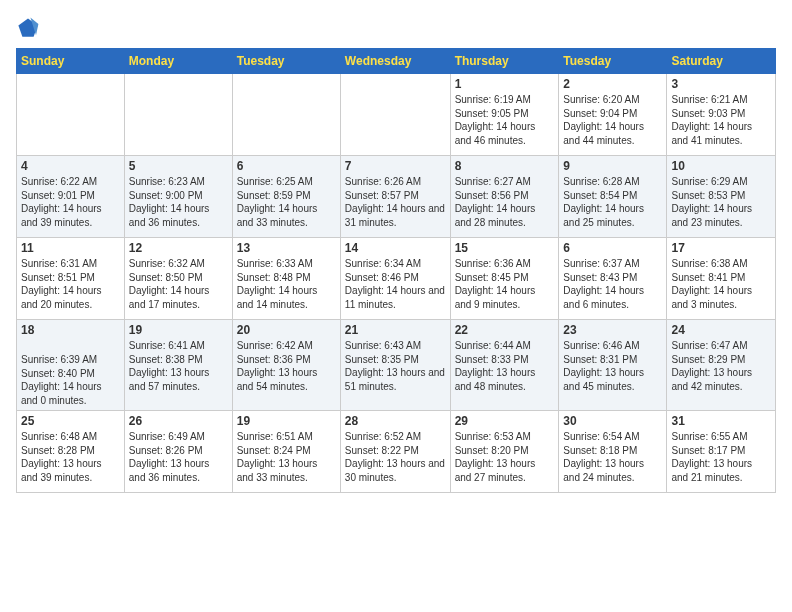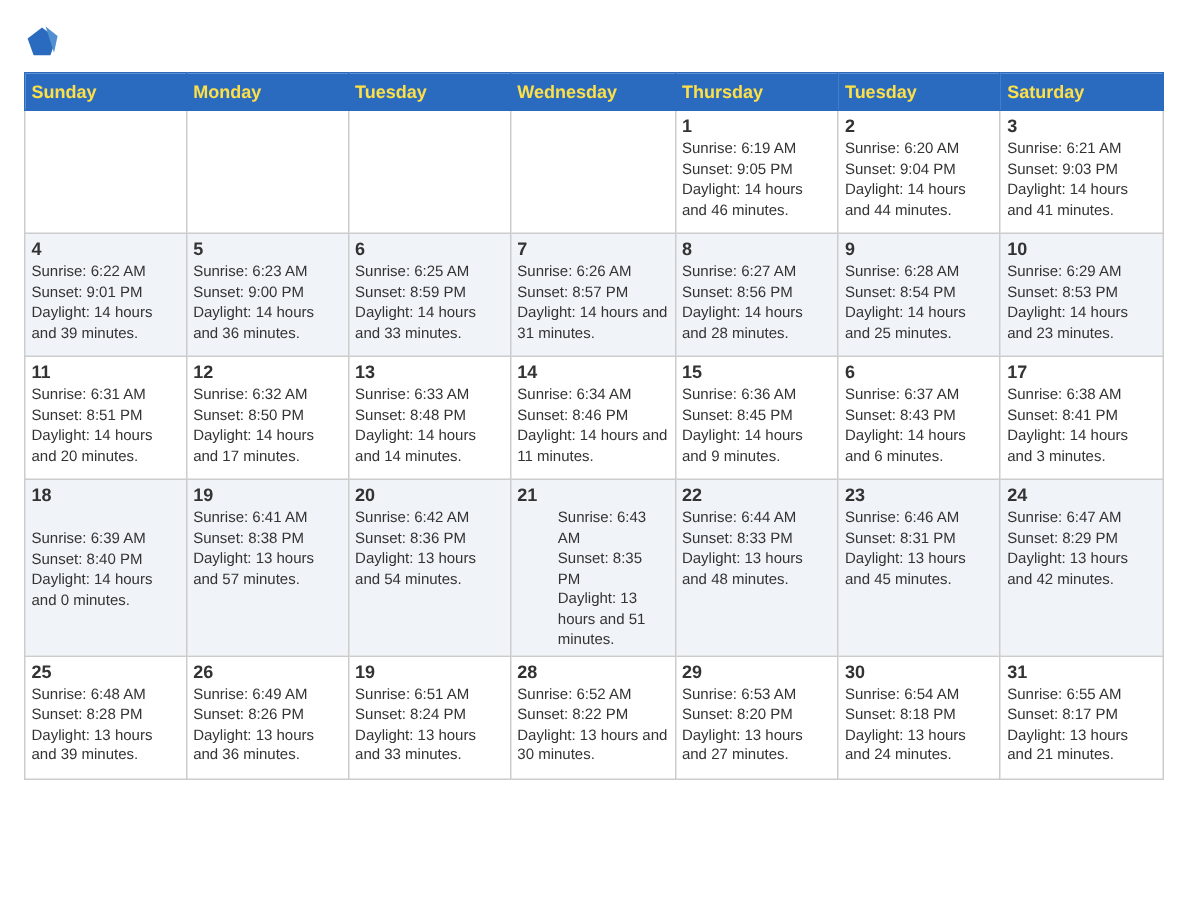--- a/index.html
+++ b/index.html
@@ -251,21 +251,21 @@
 Daylight: 13 hours and 57 minutes.</div>
           </td>
           <td>
             <div class="day-number">20</div>
             <div class="day-info" style="white-space: pre-line;">Sunrise: 6:42 AM
 Sunset: 8:36 PM
 Daylight: 13 hours and 54 minutes.</div>
           </td>
           <td>
             <div class="day-number">21</div>
-            <div class="day-info" style="white-space: pre-line; margin-left: 27px;">Sunrise: 6:43 AM
+            <div class="day-info" style="white-space: pre-line;">Sunrise: 6:43 AM
 Sunset: 8:35 PM
 Daylight: 13 hours and 51 minutes.</div>
           </td>
           <td>
             <div class="day-number">22</div>
             <div class="day-info" style="white-space: pre-line;">Sunrise: 6:44 AM
 Sunset: 8:33 PM
 Daylight: 13 hours and 48 minutes.</div>
           </td>
           <td>

